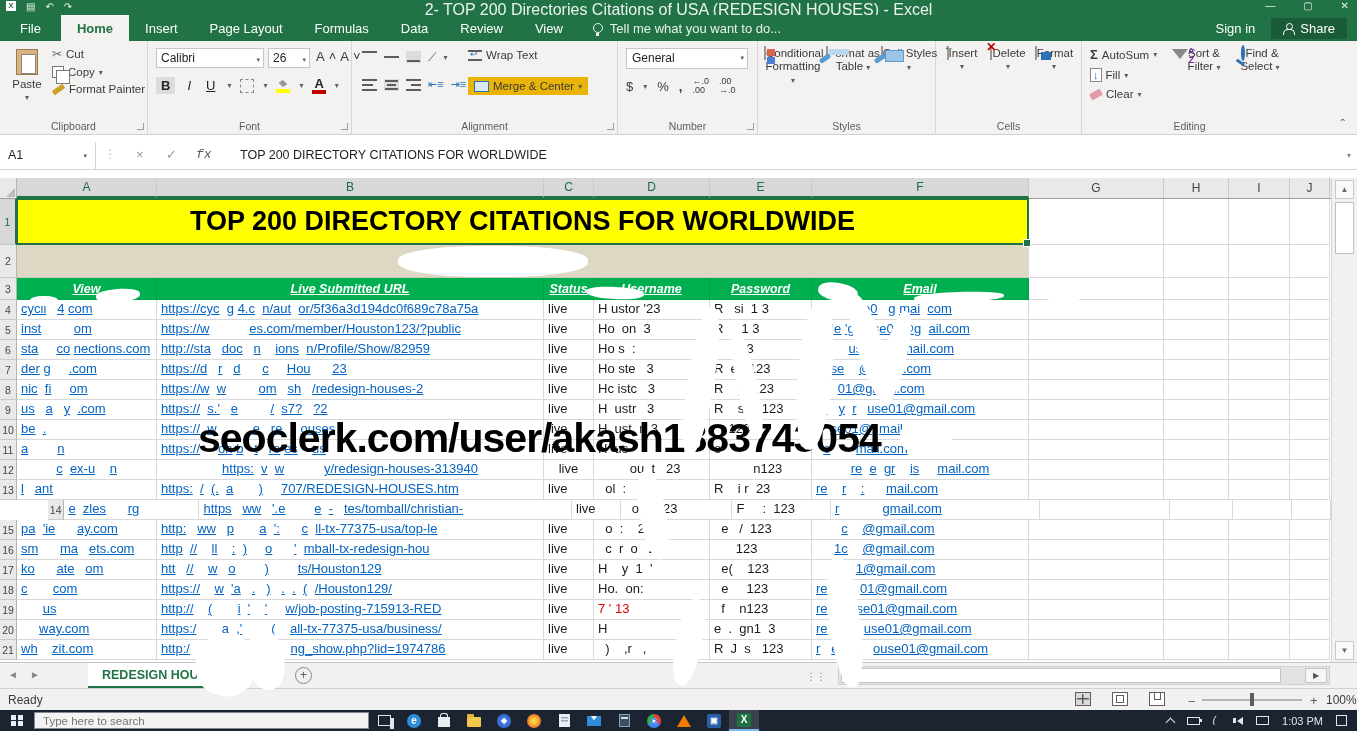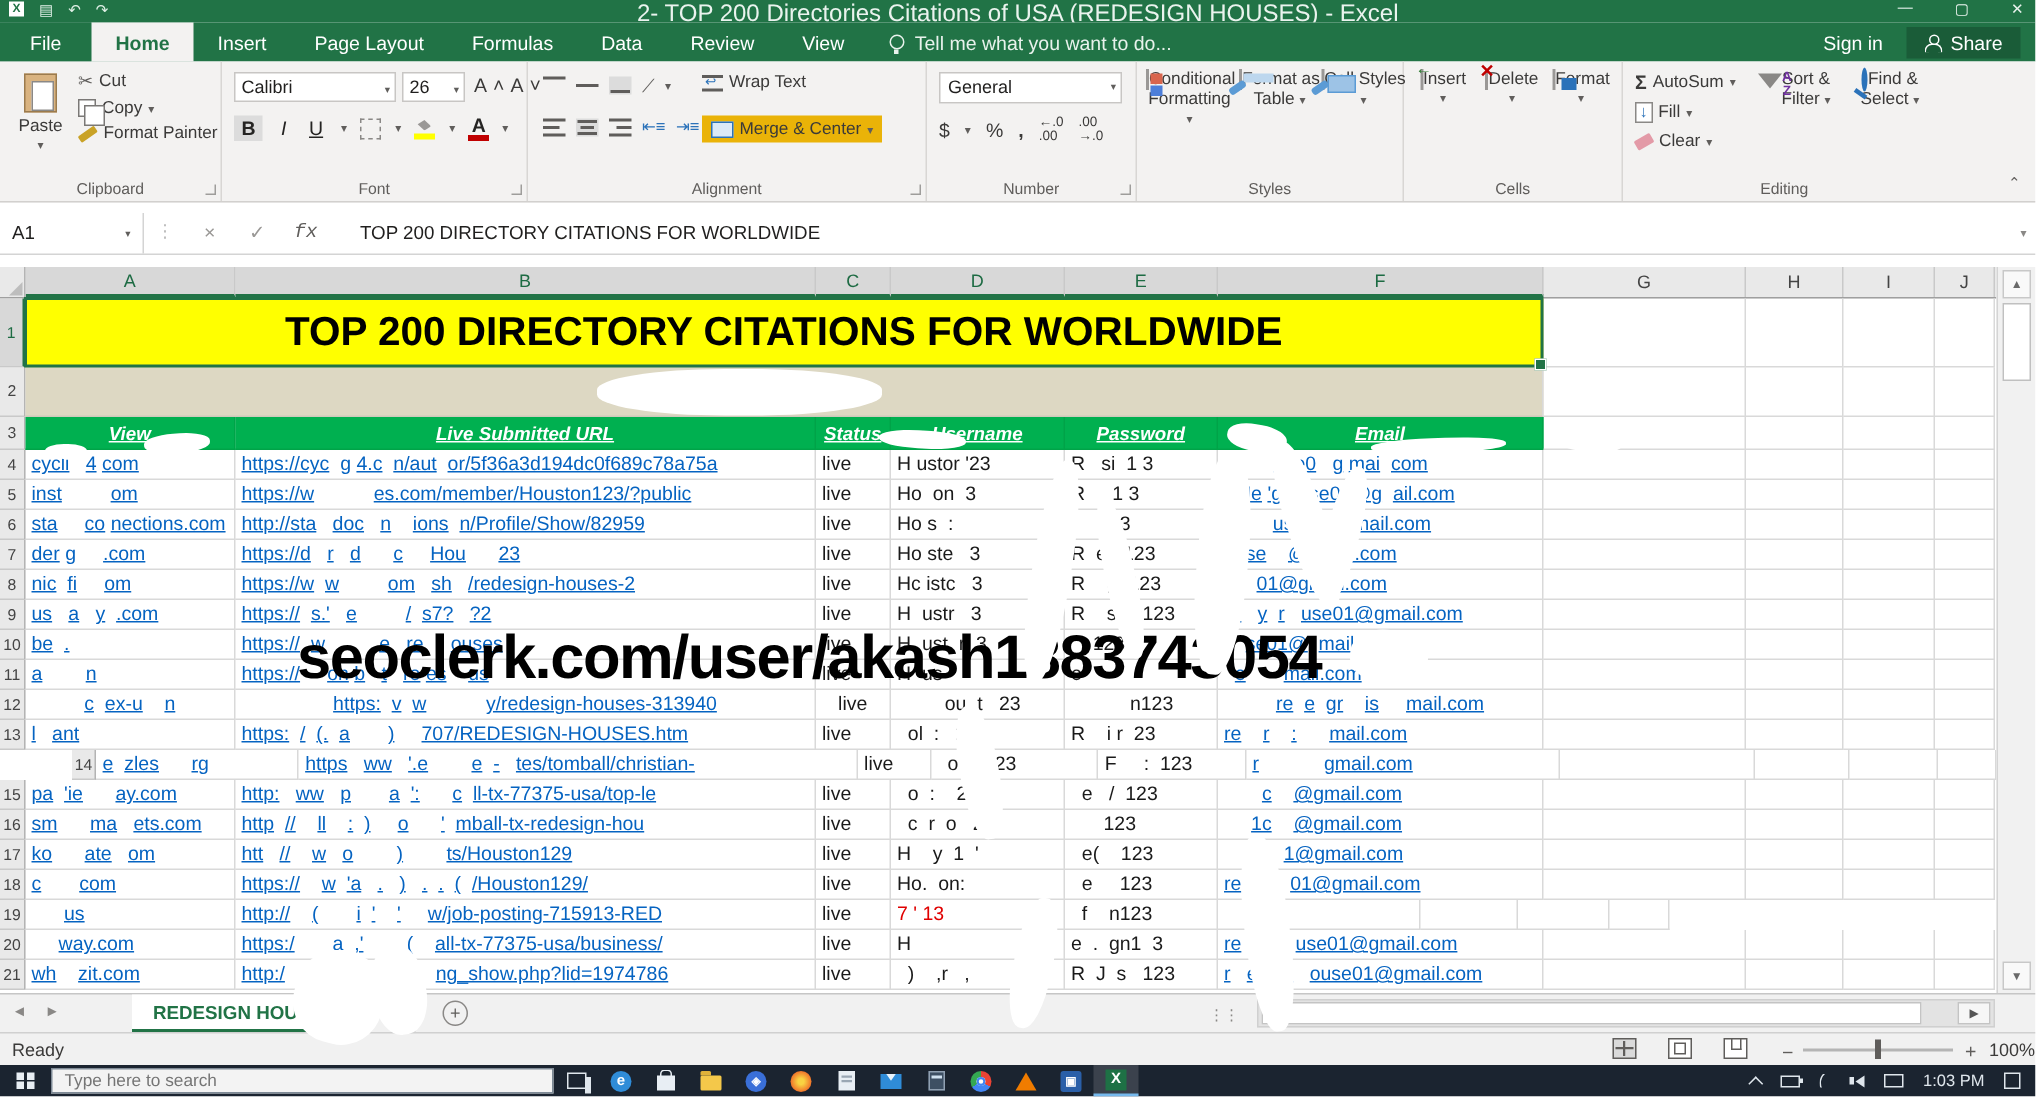--- a/index.html
+++ b/index.html
@@ -671,20 +671,21 @@
           <div class="cell empty" style="width: 61px;"></div>
           <div class="cell empty" style="width: 40px;"></div>
         </div>
         <div class="grow" style="height: 20px;">
           <div class="rowhdr">19</div>
           <div class="cell link" style="width: 140px;">      <span class="u">us</span></div>
           <div class="cell link" style="width: 387px;"><span class="u">http://</span>    <span class="u">(</span>       <span class="u">i</span>  <span class="u">'</span>    <span class="u">'</span>     <span class="u">w/job-posting-715913-RED</span></div>
           <div class="cell " style="width: 50px;">live</div>
           <div class="cell redtxt" style="width: 116px;">7 ' 13</div>
           <div class="cell " style="width: 102px;">  f    n123</div>
+          <div class="cell link" style="width: 217px;"><span class="u">re</span>        <span class="u">se01@gmail.com</span></div>
           <div class="cell empty" style="width: 135px;"></div>
           <div class="cell empty" style="width: 65px;"></div>
           <div class="cell empty" style="width: 61px;"></div>
           <div class="cell empty" style="width: 40px;"></div>
         </div>
         <div class="grow" style="height: 20px;">
           <div class="rowhdr">20</div>
           <div class="cell link" style="width: 140px;">     <span class="u">way.com</span></div>
           <div class="cell link" style="width: 387px;"><span class="u">https:/</span>       <span class="u">a</span>  <span class="u">,'</span>        <span class="u">(</span>    <span class="u">all-tx-77375-usa/business/</span></div>
           <div class="cell " style="width: 50px;">live</div>

